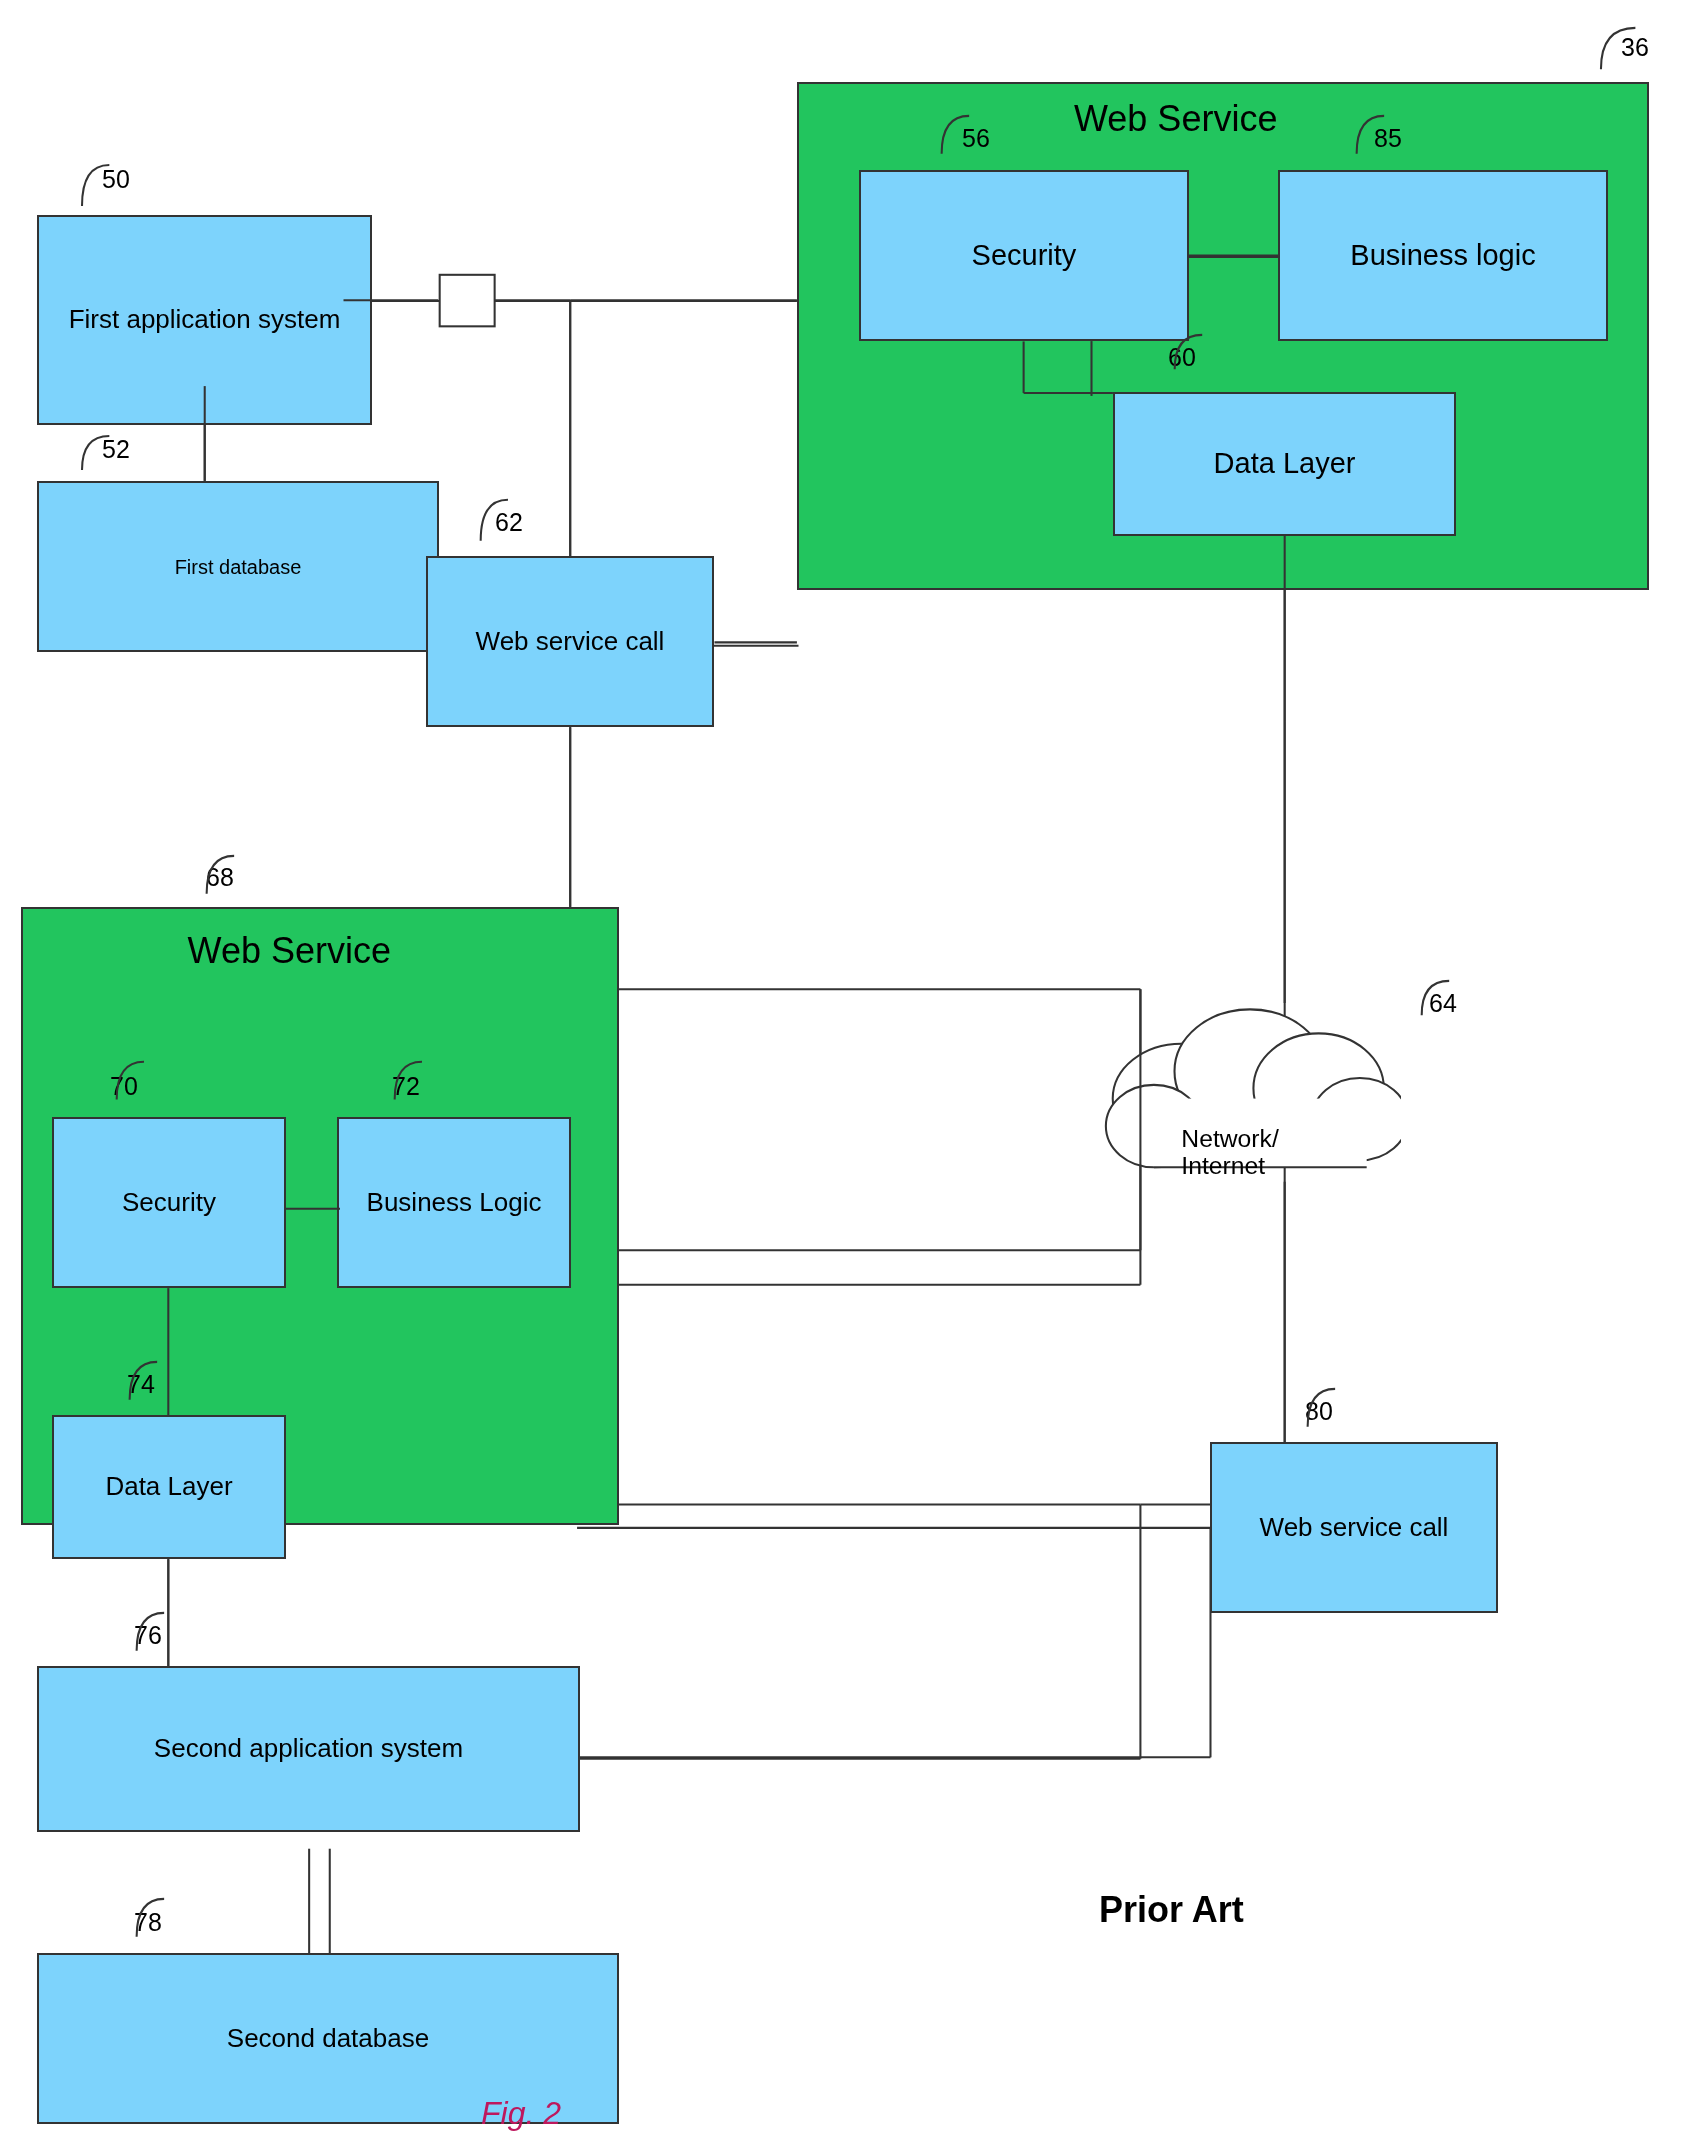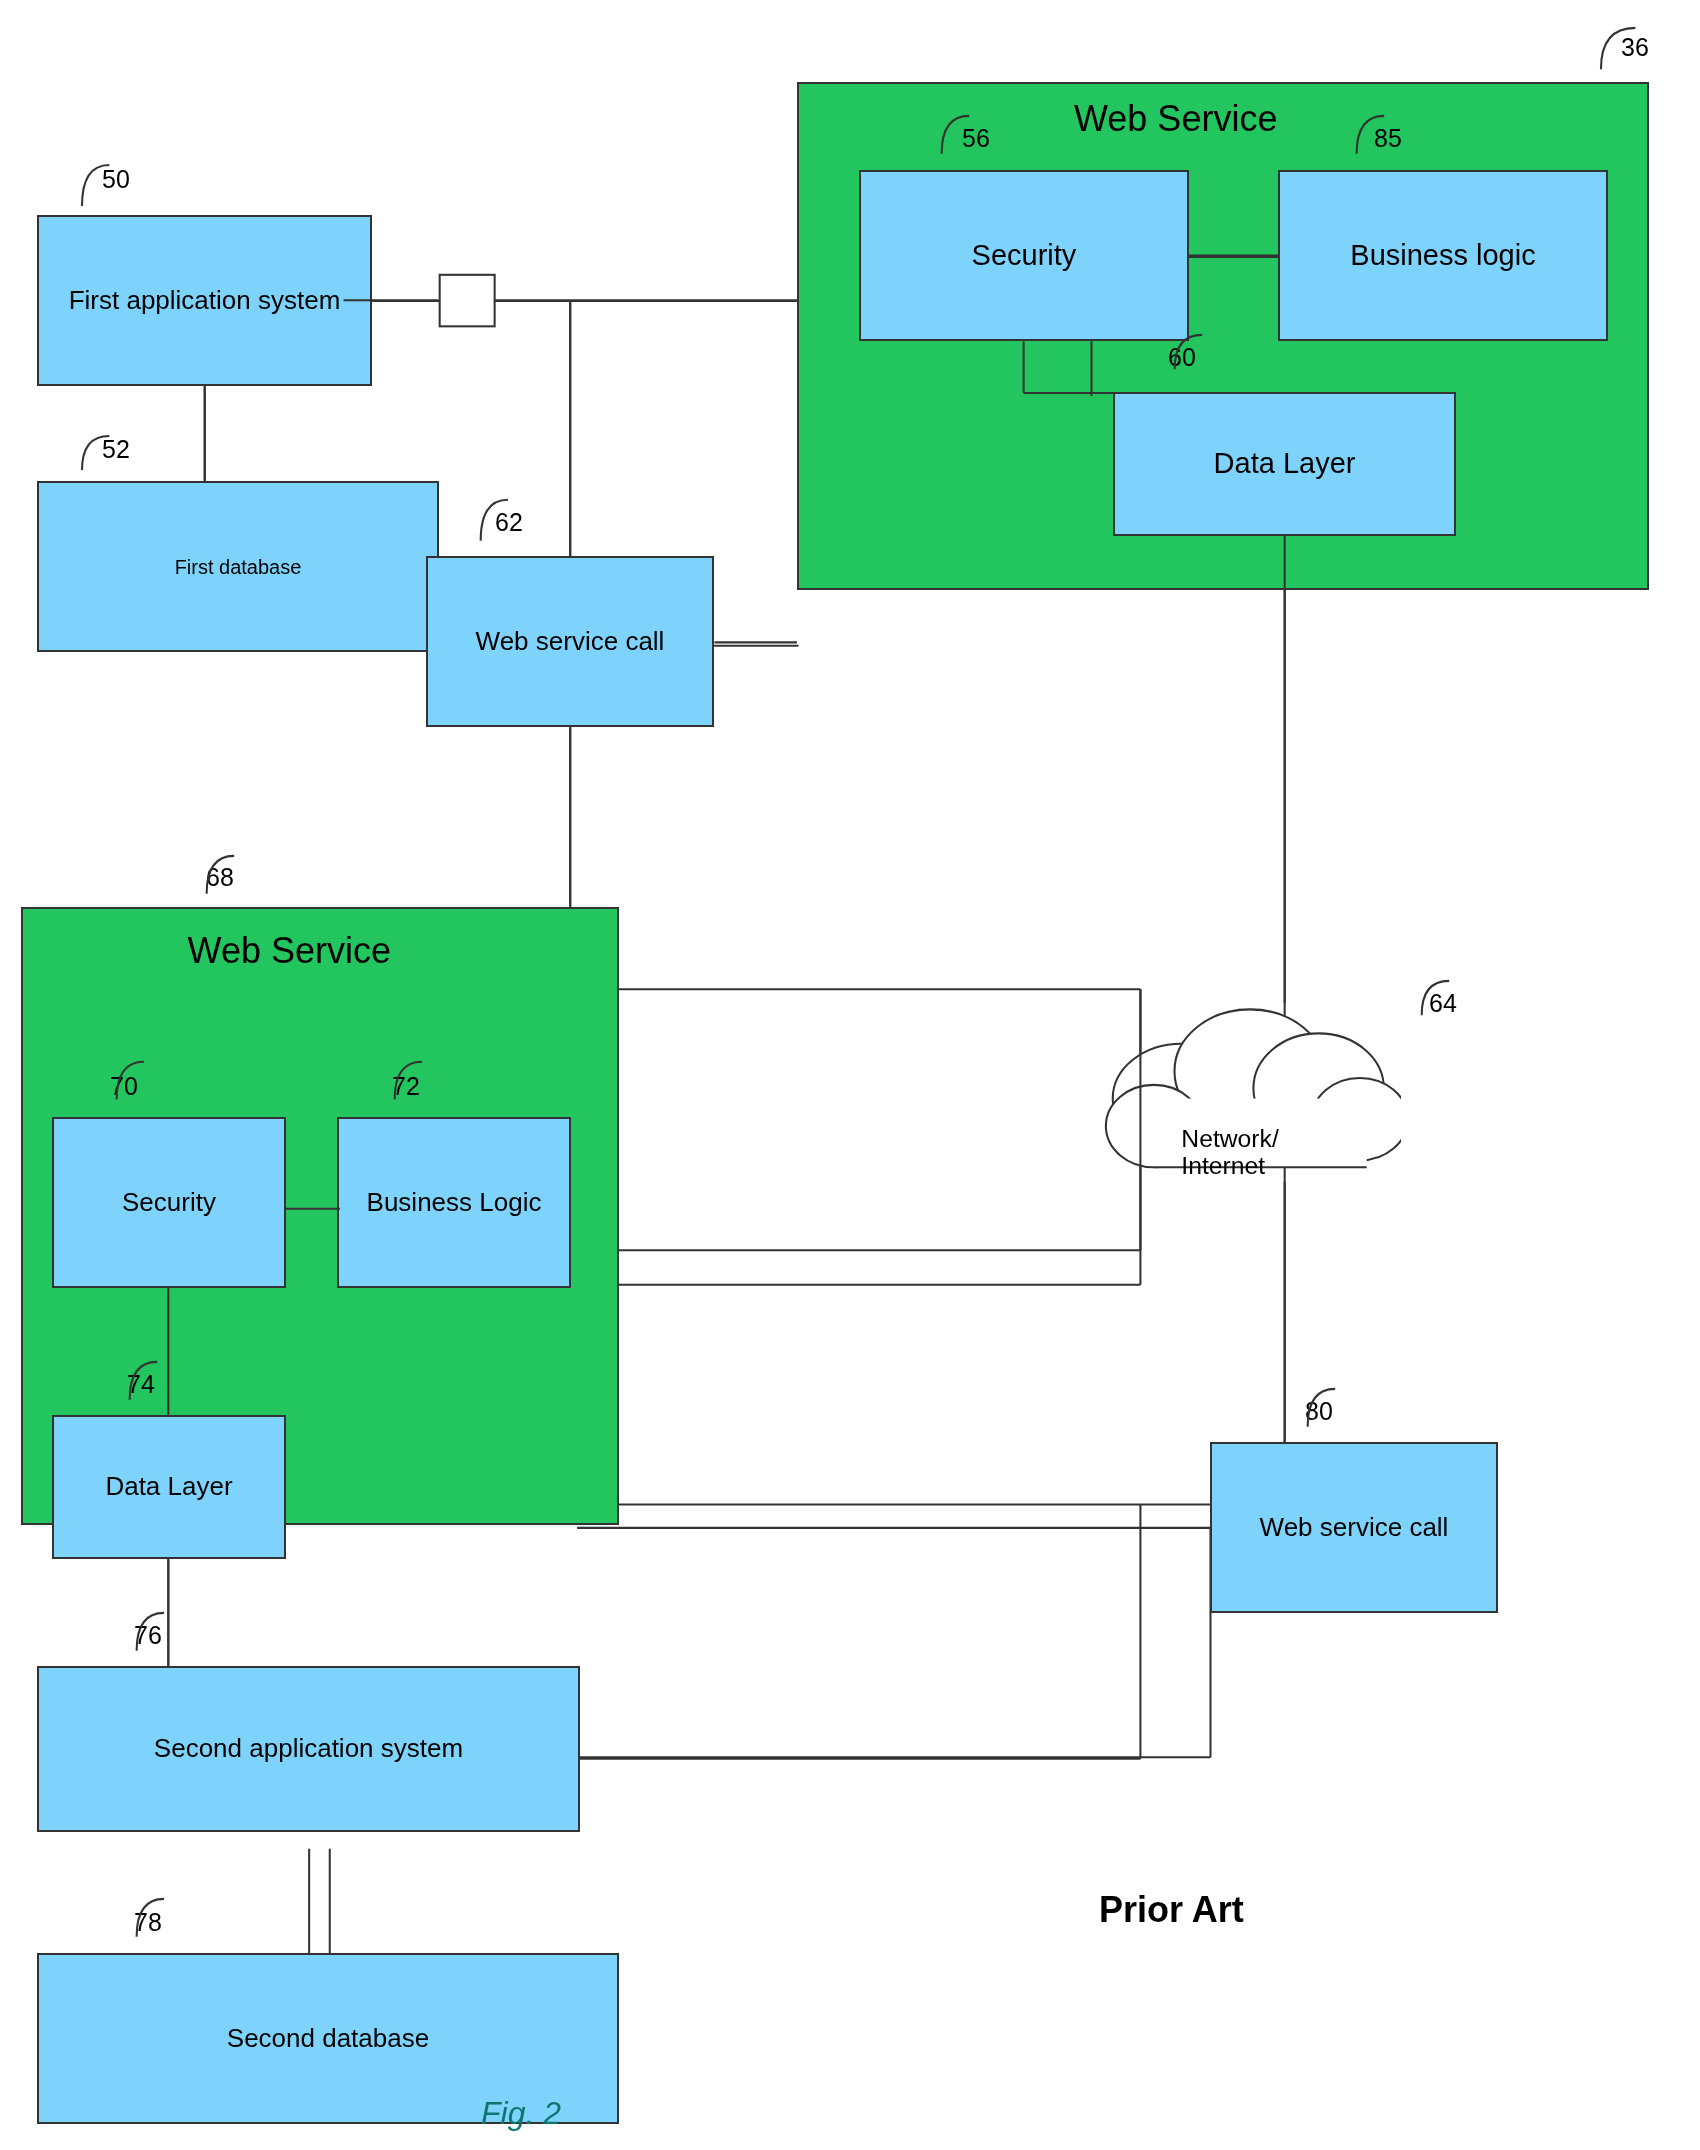--- a/index.html
+++ b/index.html
@@ -49,21 +49,21 @@
     .large-box {
       position: absolute;
       border: 2.1px solid #333;
       background: #22c55e;
     }
 
     .fig-label {
       position: absolute;
       font-size: 32px;
       font-style: italic;
-      color: #0f766e;
+      color: #be185d;
     }
 
     .prior-art-label {
       position: absolute;
       font-size: 36px;
       font-weight: bold;
       color: #000;
     }
   </style>
 </head>
@@ -108,21 +108,21 @@
     <line x1="245" y1="2200" x2="245" y2="2425" stroke="#333" stroke-width="3"></line>
 
     <line x1="480" y1="2691" x2="480" y2="2843" stroke="#333" stroke-width="3"></line>
 
     <line x1="840" y1="2560" x2="1660" y2="2560" stroke="#333" stroke-width="3"></line>
     <line x1="1660" y1="2190" x2="1660" y2="2560" stroke="#333" stroke-width="3"></line>
 
     <line x1="1660" y1="2190" x2="1762" y2="2190" stroke="#333" stroke-width="3"></line>
   </svg>
 
-  <div class="box" style="left:37px; top:215px; width:335px; height:171px; font-size:26px;">
+  <div class="box" style="left:37px; top:215px; width:335px; height:210px; font-size:26px;">
     <span>First application system</span>
   </div>
 
   <div class="label" style="left:102px; top:165px;">50</div>
 
   <svg style="position:absolute;left:41px;top:151px;" width="82" height="69" viewBox="0 0 120 100">
     <path d="M 60 80 Q 60 20 100 20" fill="none" stroke="#333" stroke-width="3"></path>
   </svg>
 
   <div class="box" style="left:37px; top:481px; width:402px; height:171px; font-size:20px;">

